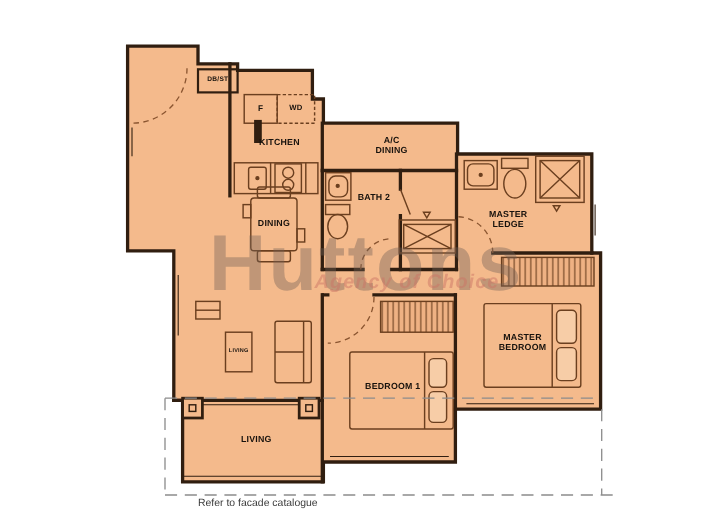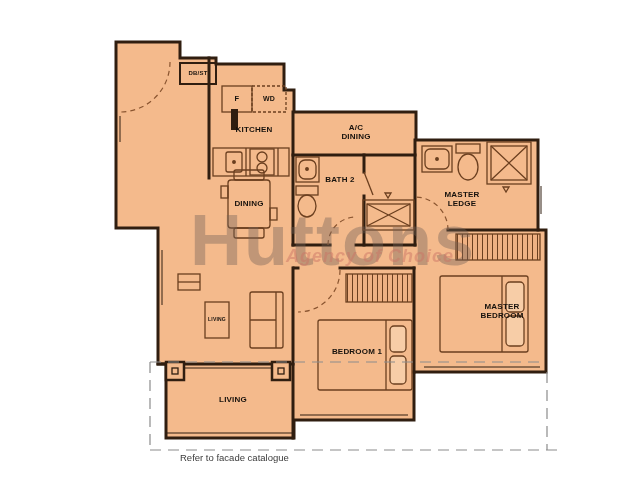--- a/index.html
+++ b/index.html
@@ -142,17 +142,17 @@
   <div class="lbl" style="left:198px;top:73px;width:40px;font-size:6px">DB/ST</div>
   <div class="lbl" style="left:237px;top:99px;width:20px;font-size:7.5px">F</div>
   <div class="lbl" style="left:269px;top:99px;width:26px;font-size:7px">WD</div>
   <div class="lbl" style="left:254px;top:130px;width:60px;font-size:8px">KITCHEN</div>
   <div class="lbl" style="left:356px;top:133px;width:38px;font-size:8px">A/C DINING</div>
   <div class="lbl" style="left:340px;top:180px;width:34px;font-size:8px">BATH 2</div>
   <div class="lbl" style="left:462px;top:200px;width:52px;font-size:8px">MASTER LEDGE</div>
   <div class="lbl" style="left:249px;top:204px;width:50px;font-size:8px">DINING</div>
   <div class="lbl" style="left:217px;top:320px;width:26px;font-size:5px">LIVING</div>
   <div class="lbl" style="left:357px;top:352px;width:58px;font-size:8px">BEDROOM 1</div>
-  <div class="lbl" style="left:502px;top:312px;width:62px;font-size:8px">MASTER BEDROOM</div>
+  <div class="lbl" style="left:475px;top:312px;width:62px;font-size:8px">MASTER BEDROOM</div>
   <div class="lbl" style="left:233px;top:400px;width:60px;font-size:8px">LIVING</div>
 
   <div class="footnote">Refer to facade catalogue</div>
 </div>
 
 </body></html>

